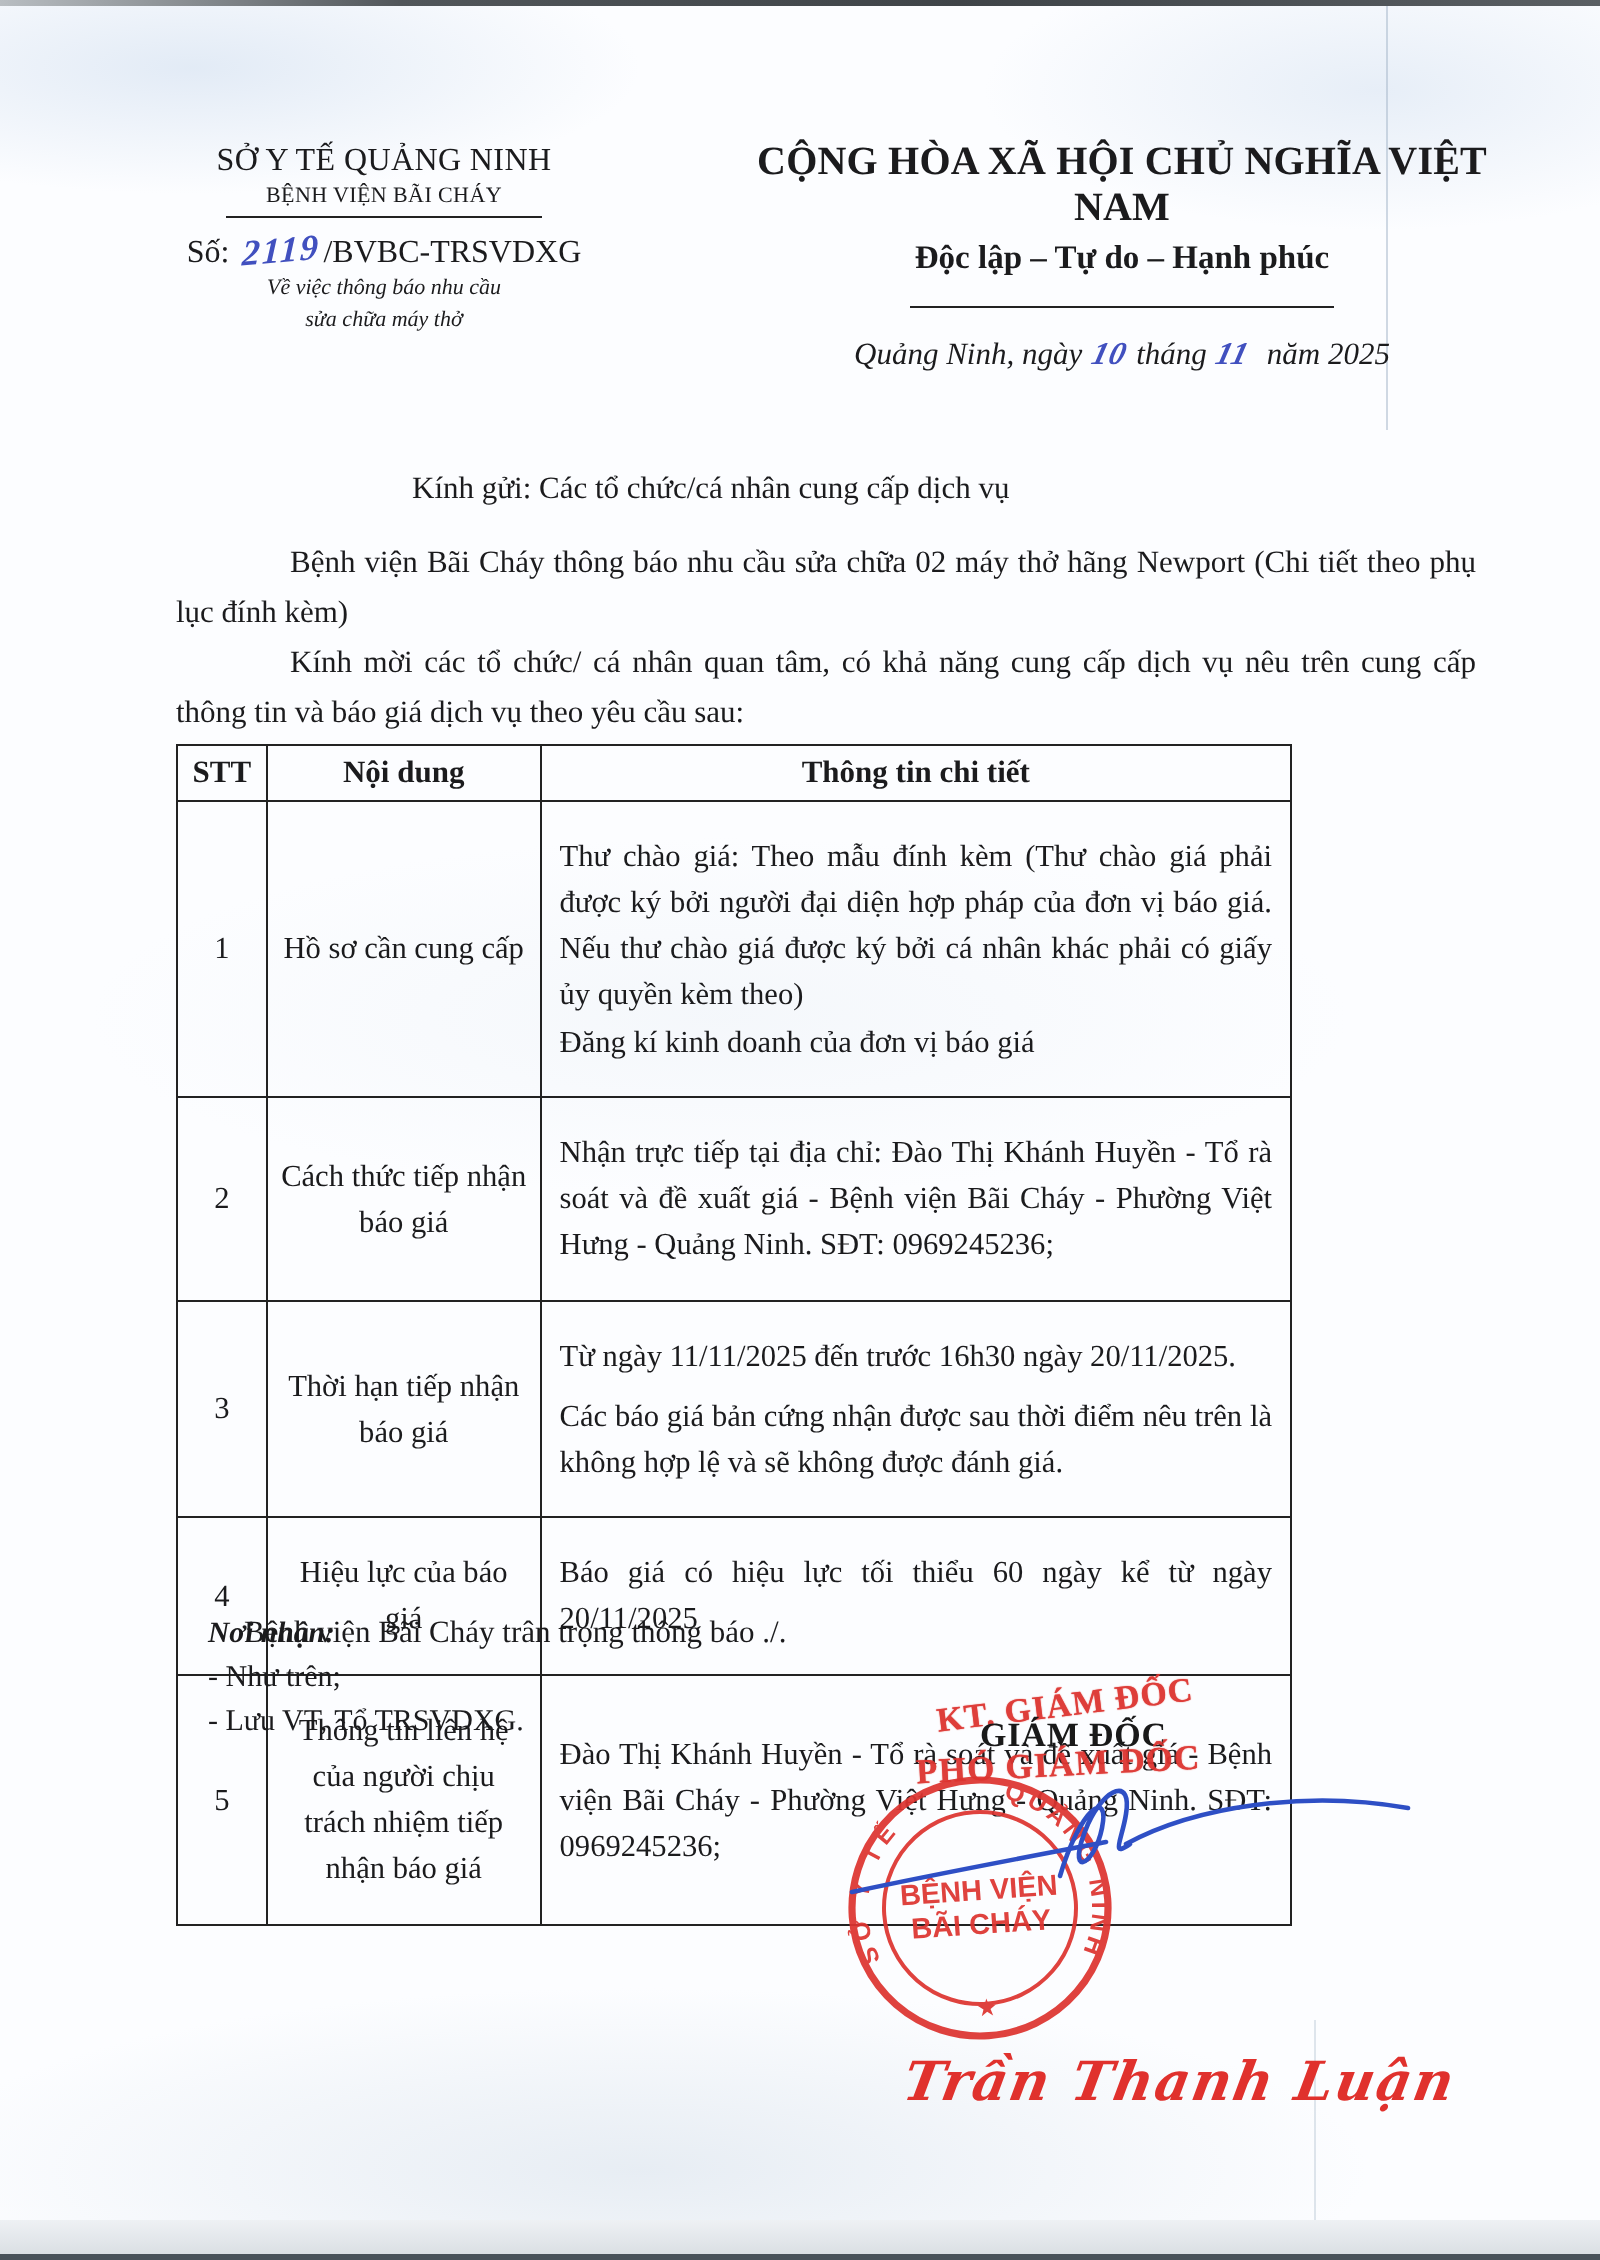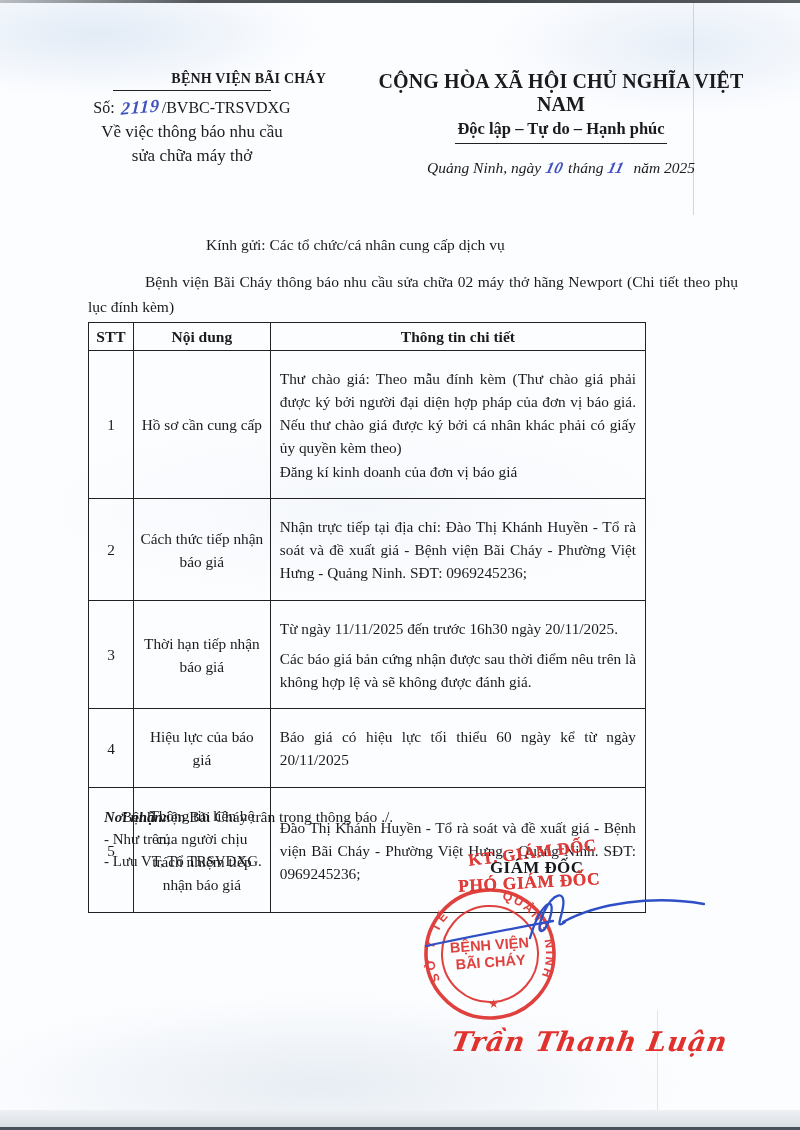--- a/index.html
+++ b/index.html
@@ -18,28 +18,28 @@
     background:linear-gradient(to right,#b9bec2,#51565a 25%,#3f4448 60%,#5a5f63);}
   .scan-bottom-band{position:absolute;bottom:0;left:0;width:800px;height:20px;
     background:linear-gradient(#eef1f4,#d7dce1);}
   .scan-bottom-edge{position:absolute;bottom:0;left:0;width:800px;height:3px;background:#49525a;}
   .scan-crease{position:absolute;top:3px;left:693px;width:1px;height:212px;background:rgba(170,186,204,.55);}
   .scan-crease2{position:absolute;top:1010px;left:657px;width:1px;height:100px;background:rgba(178,192,208,.4);}
 
   
   .hdr-left{position:absolute;left:58px;top:70px;width:268px;text-align:center;line-height:1.32;}
   .hdr-left .agency{font-size:16px;letter-spacing:.2px;}
-  .hdr-left .org{font-size:14px;font-weight:bold;letter-spacing:.2px;text-align:right;}
+  .hdr-left .org{font-size:11px;font-weight:normal;letter-spacing:.2px;}
   .hdr-left .rule{width:158px;height:0;border-bottom:1.5px solid #222;margin:2px auto 5px auto;}
   .hdr-left .doc-no{font-size:16px;margin-top:1px;}
-  .hdr-left .subject{font-size:17px;line-height:1.42;}
+  .hdr-left .subject{font-size:11px;line-height:1.42;font-style:italic;}
   .hdr-right{position:absolute;left:372px;top:70px;width:378px;text-align:center;}
   .hdr-right .national{font-size:20px;font-weight:bold;letter-spacing:.1px;}
   .hdr-right .motto{font-size:16.5px;font-weight:bold;margin-top:3px;display:inline-block;
-    border-bottom:1.6px solid #222;padding:0 2px 4px 2px;text-align:right;}
+    border-bottom:1.6px solid #222;padding:0 2px 14px 2px;text-align:right;}
   .hdr-right .place-date{font-size:15.5px;font-style:italic;margin-top:15px;}
   .ink{color:#4150bf;font-style:italic;font-weight:bold;}
   .ink.doc-num{display:inline-block;margin:0 2px;font-size:18px;transform:rotate(-5deg) skewX(-8deg);letter-spacing:1px;}
   .ink.date-num{display:inline-block;margin:0 5px;font-size:16px;transform:skewX(-14deg);letter-spacing:0.5px;}
 
   
   .doc-body{position:absolute;left:88px;top:220px;width:650px;font-size:15.5px;line-height:25px;}
   .salutation{text-indent:106px;margin:12px;}
   .doc-body p.para{margin:0;text-indent:57px;text-align:justify;}
 
@@ -77,38 +77,40 @@
     transform:skewX(-10deg);letter-spacing:1px;white-space:nowrap;}
 </style>
 </head>
 <body>
 
 <div class="scan-top-edge"></div>
 <div class="scan-crease"></div>
 <div class="scan-crease2"></div>
 
 <div class="hdr-left">
+  <div class="agency">SỞ Y TẾ QUẢNG NINH</div>
   <div class="org">BỆNH VIỆN BÃI CHÁY</div>
   <div class="rule"></div>
   <div class="doc-no"><span>Số:</span> <span class="ink doc-num">2119</span><span>/BVBC-TRSVDXG</span></div>
   <div class="subject">
     <div>Về việc thông báo nhu cầu</div>
     <div>sửa chữa máy thở</div>
   </div>
 </div>
 
 <div class="hdr-right">
   <div class="national">CỘNG HÒA XÃ HỘI CHỦ NGHĨA VIỆT NAM</div>
   <div><span class="motto">Độc lập – Tự do – Hạnh phúc</span></div>
   <div class="place-date"><span>Quảng Ninh, ngày</span><span class="ink date-num">10</span><span>tháng</span><span class="ink date-num">11</span> <span>năm 2025</span></div>
 </div>
 
 <div class="doc-body">
   <p class="salutation">Kính gửi: Các tổ chức/cá nhân cung cấp dịch vụ</p>
   <p class="para">Bệnh viện Bãi Cháy thông báo nhu cầu sửa chữa 02 máy thở hãng Newport (Chi tiết theo phụ lục đính kèm)</p>
+  <p class="para">Kính mời các tổ chức/ cá nhân quan tâm, có khả năng cung cấp dịch vụ nêu trên cung cấp thông tin và báo giá dịch vụ theo yêu cầu sau:</p>
 
   <table class="quote">
     <thead>
       <tr>
         <th>STT</th>
         <th>Nội dung</th>
         <th>Thông tin chi tiết</th>
       </tr>
     </thead>
     <tbody>

